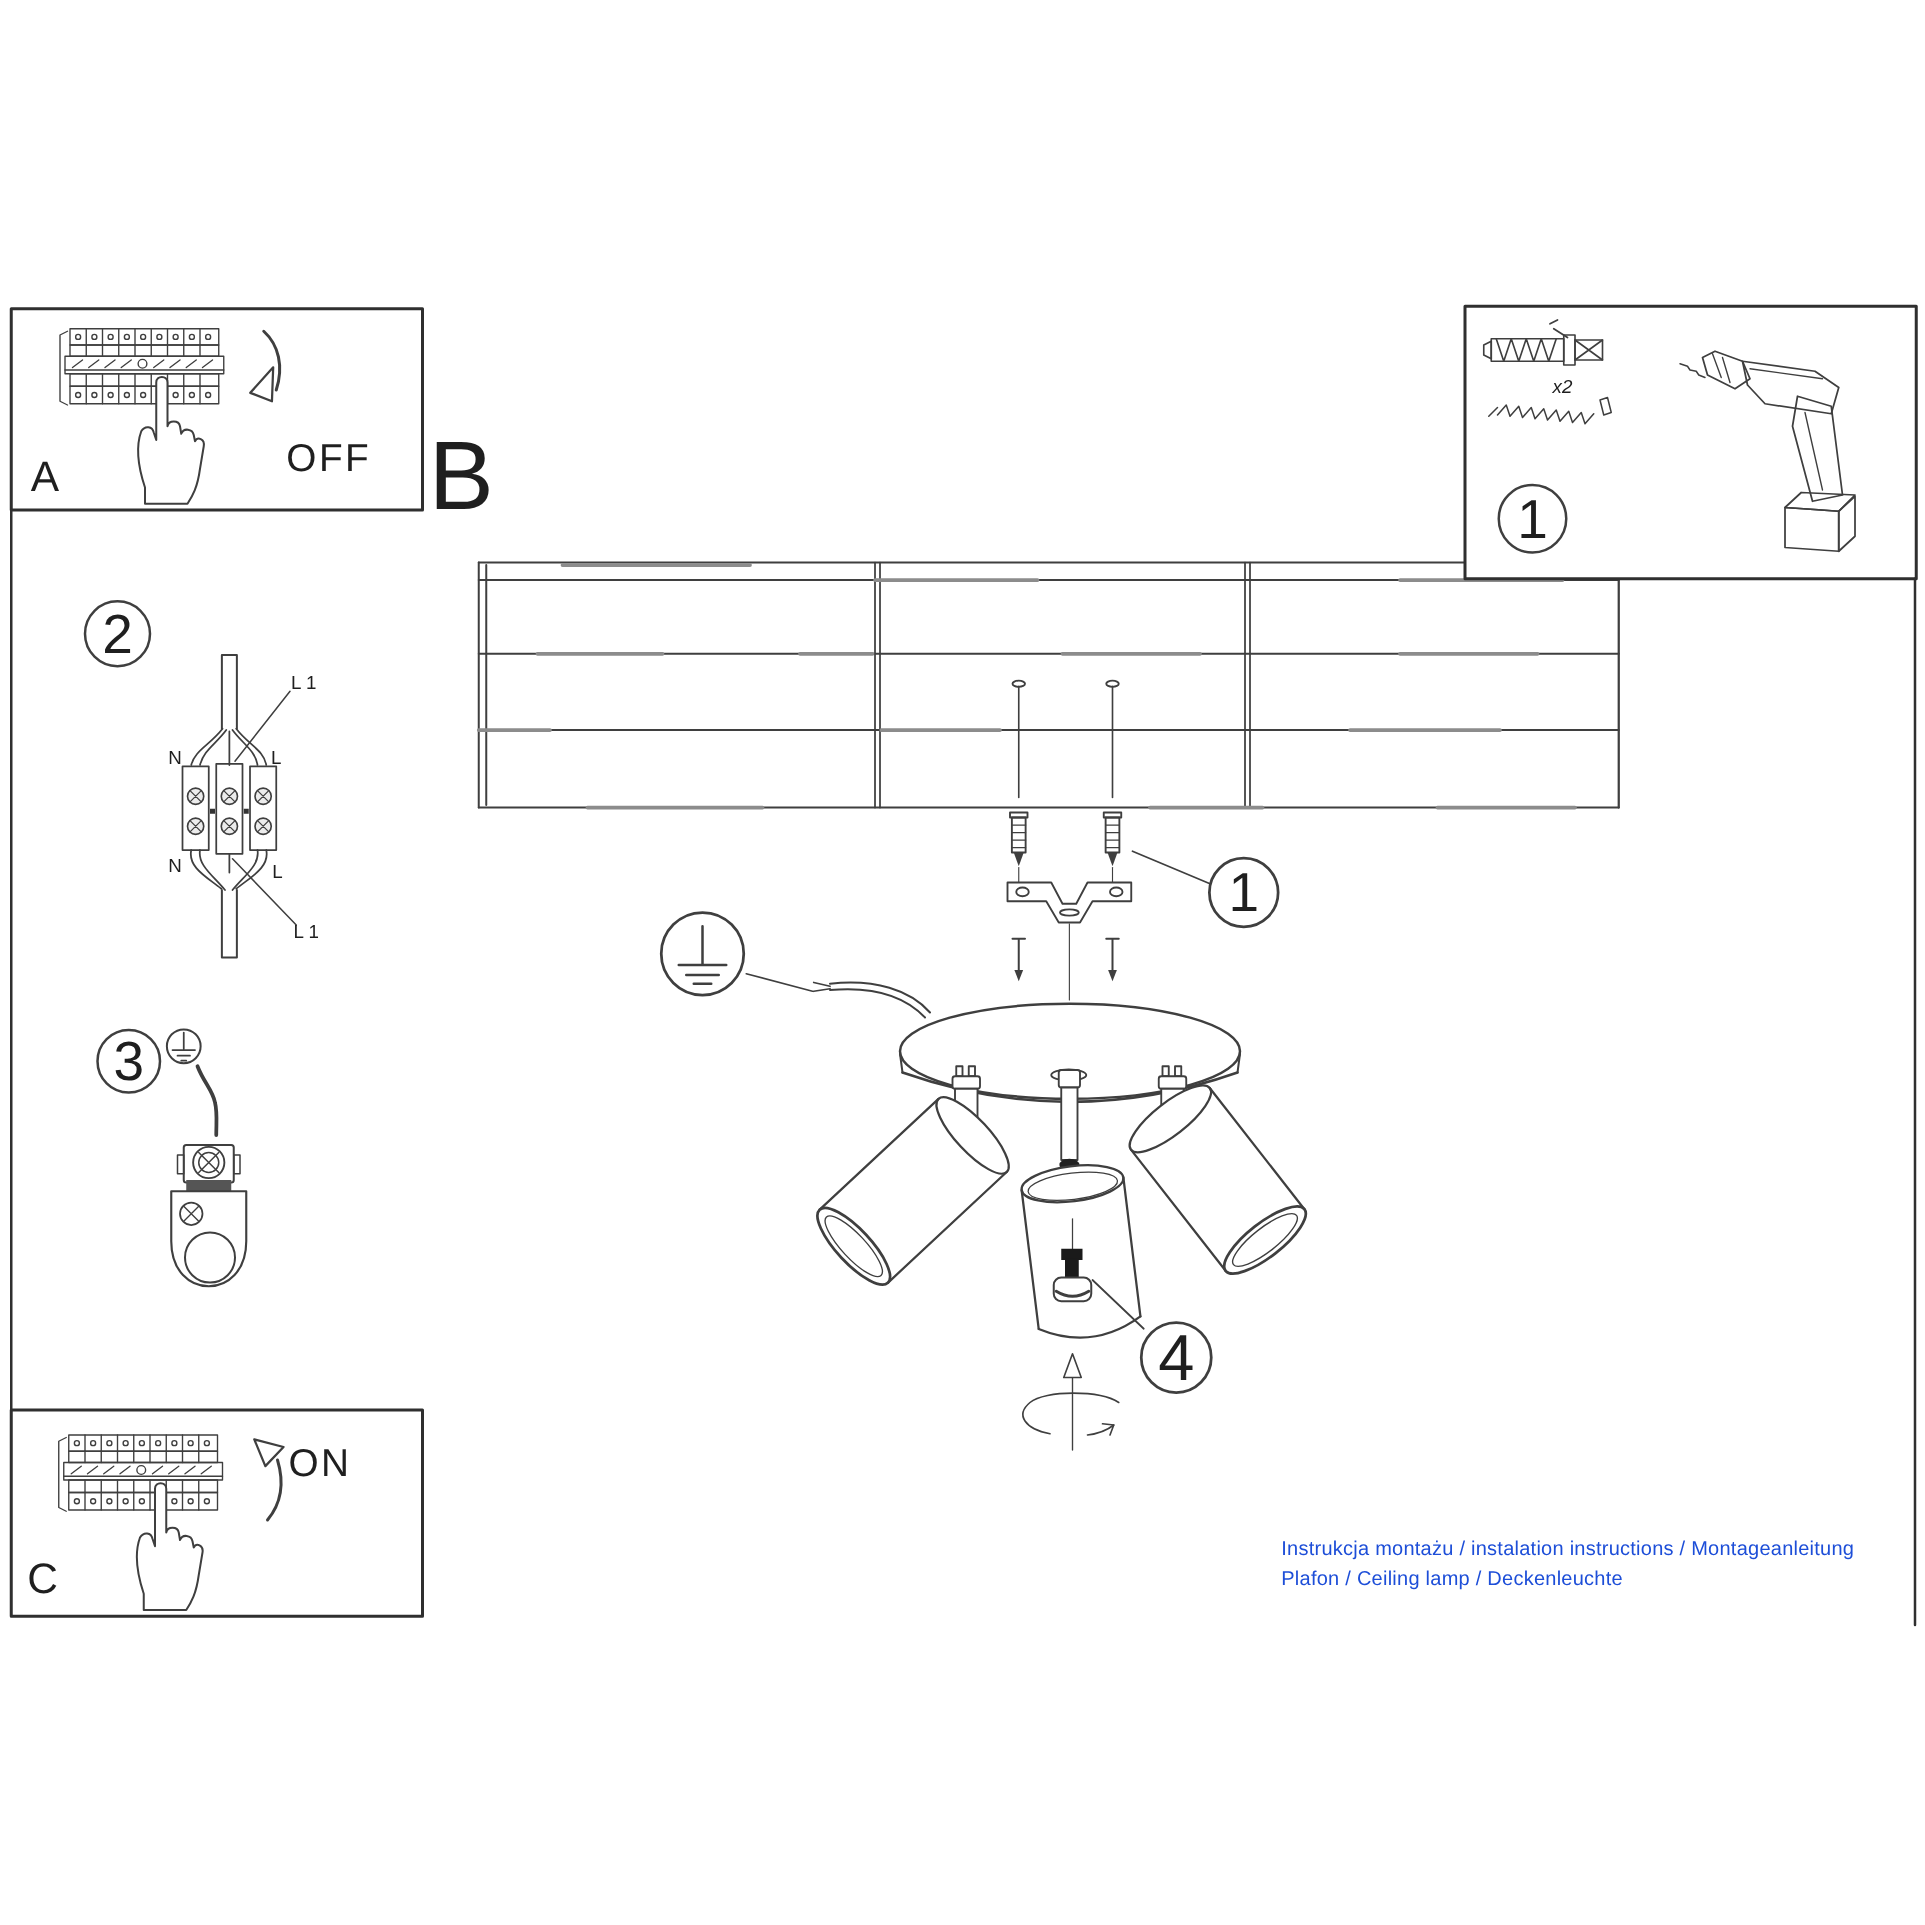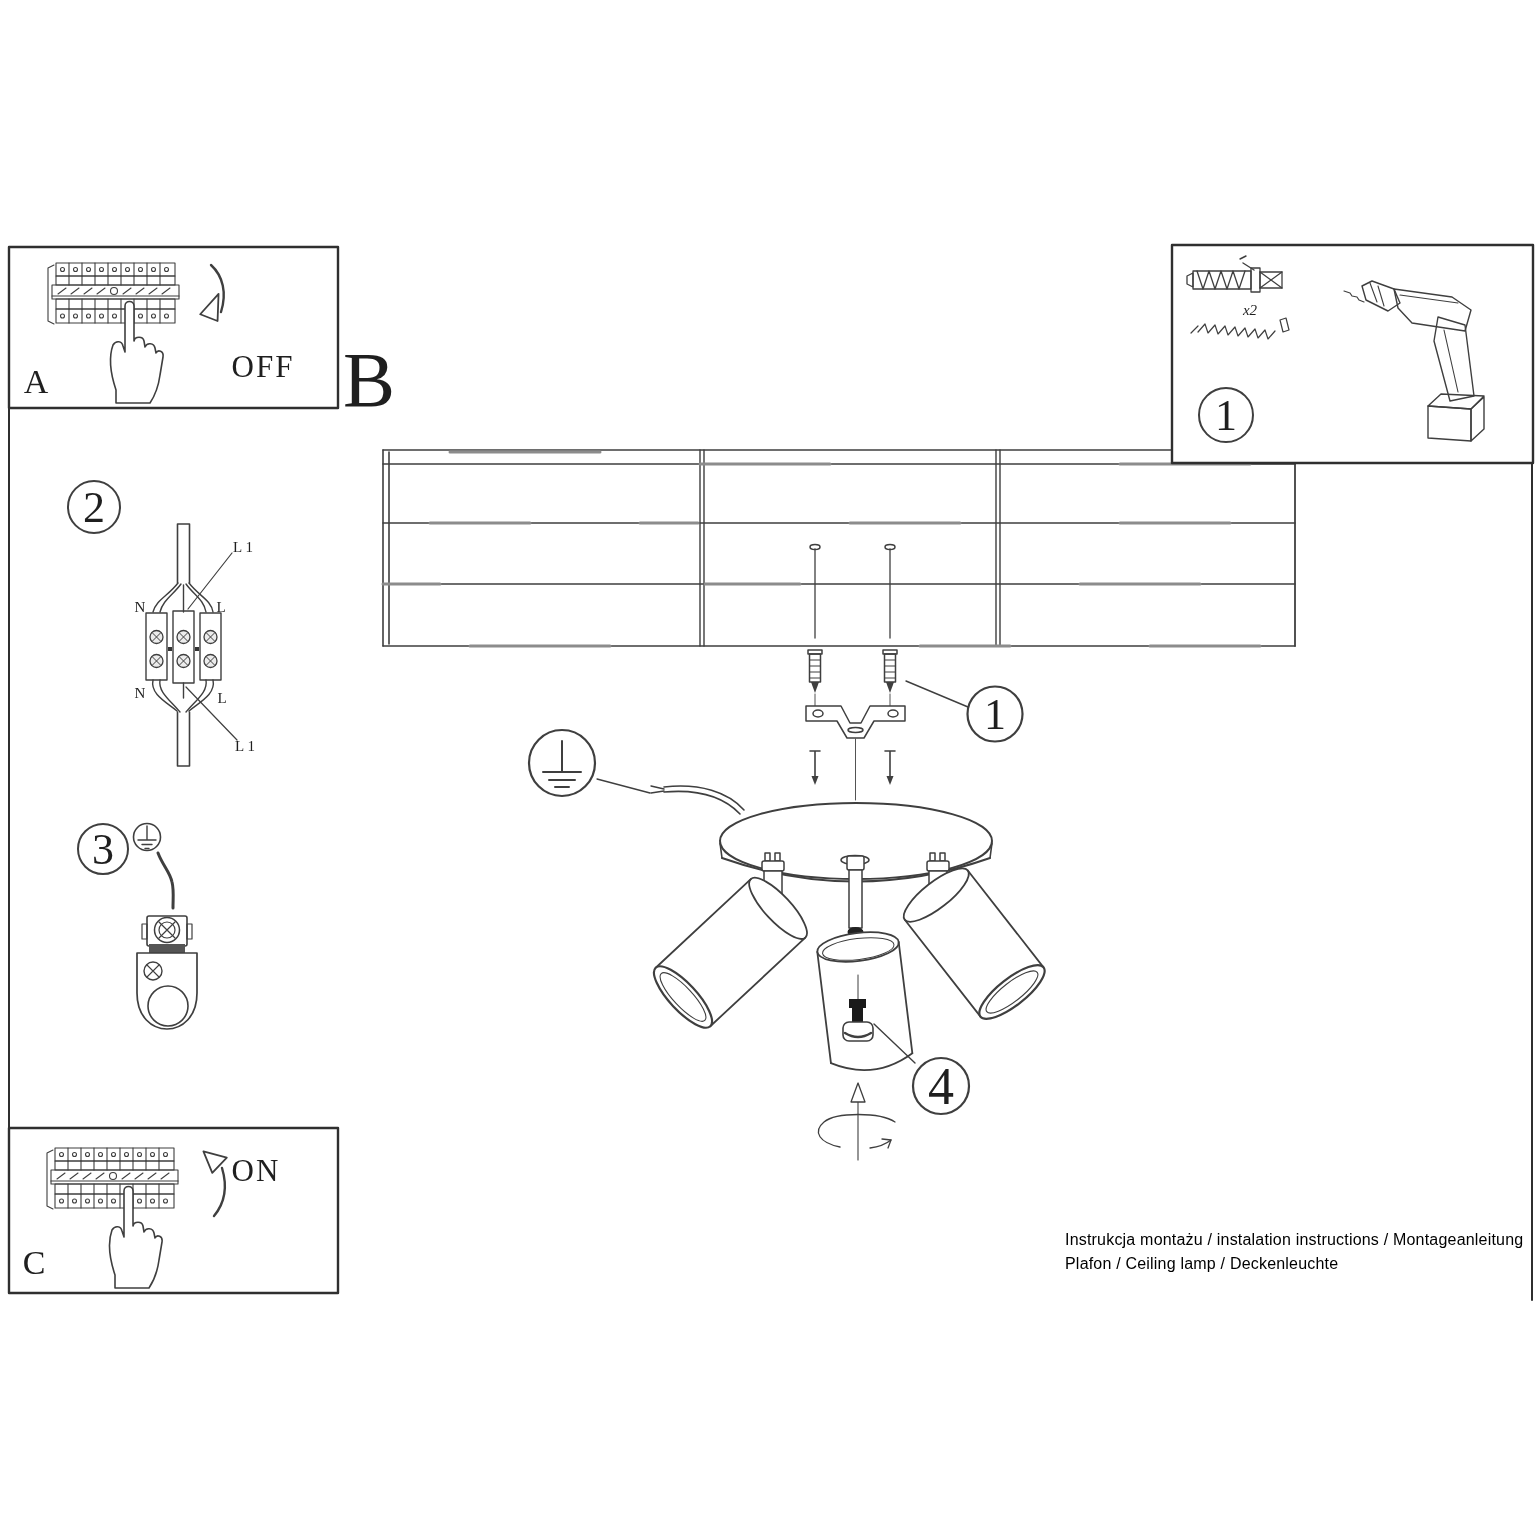--- a/index.html
+++ b/index.html
@@ -1,27 +1,27 @@
 <!DOCTYPE html>
 <html><head>
 <meta charset="utf-8">
 <style>
   html,body{margin:0;padding:0;background:#fff;}
   .sheet{position:relative;width:1540px;height:1540px;background:#ffffff;overflow:hidden;
          font-family:"Liberation Sans", sans-serif;color:#1c1c1c;}
   .sheet svg{position:absolute;left:0;top:0;}
-  .txt{position:absolute;transform:translate(-50%,-50%);white-space:nowrap;color:#1f1f1f;line-height:1;font-family:Liberation Serif, serif;}
+  .txt{position:absolute;transform:translate(-50%,-50%);white-space:nowrap;color:#1f1f1f;line-height:1;}
   .big-letter{font-size:78px;font-weight:400;}
   .panel-letter{font-size:34px;}
   .state-label{font-size:31px;letter-spacing:2px;margin-left:36px;}
   .callout-num{font-size:44px;}
   .callout-num-big{font-size:52px;font-weight:500;}
   .wire-label{font-size:15px;}
   .qty-label{font-size:15px;font-style:italic;}
-  .footer-line{position:absolute;font-size:16px;color:#000000;letter-spacing:.2px;white-space:nowrap;margin-left:40px;}
+  .footer-line{position:absolute;font-size:16px;color:#1d4ed8;letter-spacing:.2px;white-space:nowrap;}
 </style>
 </head>
 <body>
 
 <div class="sheet">
 
 <svg width="1540" height="1540" viewBox="0 0 1540 1540" fill="none" stroke="#3f3f3f" stroke-width="1.5" stroke-linecap="round" stroke-linejoin="round">
 
   <g>
     <path d="M383,450 H1295 M383,464 H1295 M383,523 H1295 M383,584 H1295 M383,646 H1295" stroke-width="1.6"></path>

